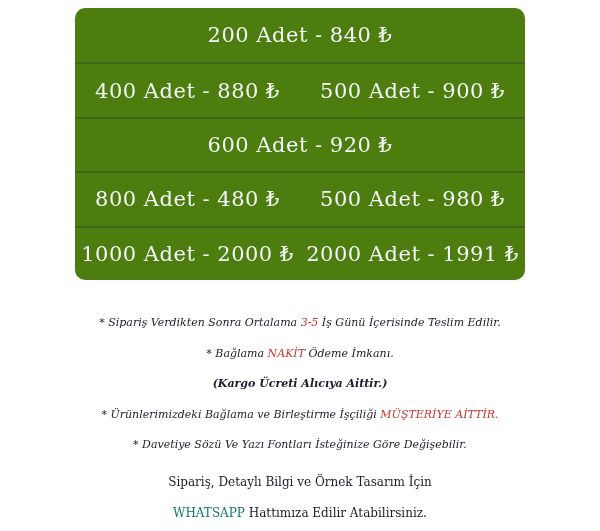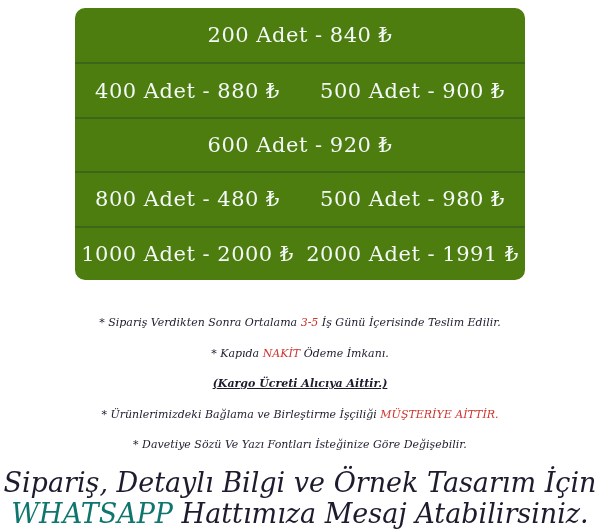--- a/index.html
+++ b/index.html
@@ -50,31 +50,29 @@
     font-size: 11px;
     color: #1c1c2e;
   }
   .note-line {
     line-height: 18.5px;
     margin: 0 10px 12px;
     white-space: nowrap;
   }
   .note-line.semibold {
     font-weight: 600;
-    text-decoration: underline;
   }
   .hl-red {
     color: #ce342e;
   }
 
   
   .footer {
     text-align: center;
-    font-style: italic;
-    font-size: 27px;
+    font-size: 12px;
     color: #1c1c2e;
   }
   .footer-line {
     line-height: 31px;
     white-space: nowrap;
   }
   .hl-green {
     color: #0f766e;
   }
 </style>
@@ -100,27 +98,27 @@
     <div class="price-cell">1000 Adet - 2000 ₺</div>
     <div class="price-cell">2000 Adet - 1991 ₺</div>
   </div>
 </div>
 
 <div class="notes">
   <div class="note-line">
     <span>* Sipariş Verdikten Sonra Ortalama </span><span class="hl-red">3-5</span><span> İş Günü İçerisinde Teslim Edilir.</span>
   </div>
   <div class="note-line">
-    <span>* Kapıda </span><span class="hl-red">NAKİT</span><span> Ödeme İmkanı.</span>
+    <span>* Bağlama </span><span class="hl-red">NAKİT</span><span> Ödeme İmkanı.</span>
   </div>
   <div class="note-line semibold">(Kargo Ücreti Alıcıya Aittir.)</div>
   <div class="note-line">
     <span>* Ürünlerimizdeki Bağlama ve Birleştirme İşçiliği </span><span class="hl-red">MÜŞTERİYE AİTTİR.</span>
   </div>
   <div class="note-line">* Davetiye Sözü Ve Yazı Fontları İsteğinize Göre Değişebilir.</div>
 </div>
 
 <div class="footer">
   <div class="footer-line">Sipariş, Detaylı Bilgi ve Örnek Tasarım İçin</div>
   <div class="footer-line">
-    <span class="hl-green">WHATSAPP</span><span> Hattımıza Mesaj Atabilirsiniz.</span>
+    <span class="hl-green">WHATSAPP</span><span> Hattımıza Edilir Atabilirsiniz.</span>
   </div>
 </div>
 
 </body></html>

